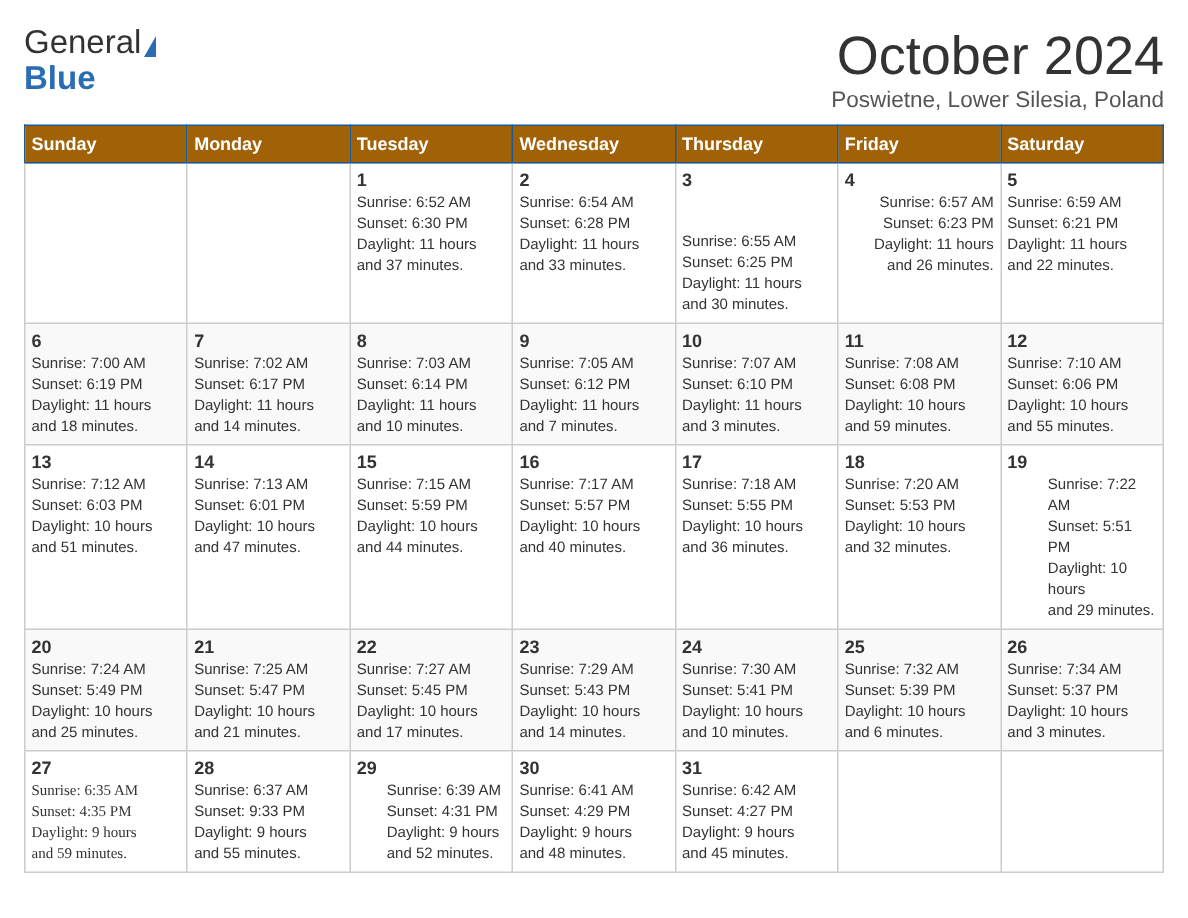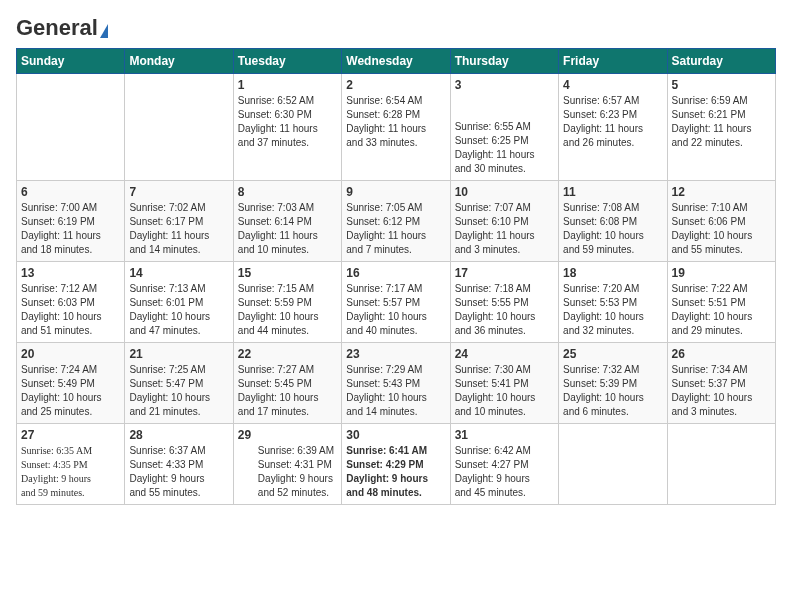--- a/index.html
+++ b/index.html
@@ -16,21 +16,21 @@
       align-items: flex-start;
       margin-bottom: 8px;
     }
     .logo {
       display: flex;
       flex-direction: column;
       line-height: 1.1;
     }
     .logo-general {
       font-size: 22px;
-      font-weight: bold;
+      font-weight: normal;
       color: #333;
     }
     .logo-blue {
       font-size: 22px;
       font-weight: bold;
       color: #2a6db5;
     }
     .logo-icon {
       display: inline-block;
       width: 0;
@@ -51,21 +51,21 @@
     .location-title {
       font-size: 15px;
       color: #555;
     }
     table {
       width: 100%;
       border-collapse: collapse;
       table-layout: fixed;
     }
     thead tr th {
-      background-color: #0f766e;
+      background-color: #a16207;
       color: #fff;
       font-size: 12px;
       padding: 5px 4px;
       text-align: left;
       border: 1px solid #1a5a9a;
     }
     tbody tr td {
       border: 1px solid #ccc;
       vertical-align: top;
       padding: 4px 4px;
@@ -93,20 +93,25 @@
     }
   </style>
 </head>
 <body>
 
 <div class="header-area">
   <div class="logo">
     <div>
       <span class="logo-general">General</span><span class="logo-icon"></span>
     </div>
+    <span class="logo-blue">Blue</span>
+  </div>
+  <div class="title-area">
+    <div class="month-title">October 2024</div>
+    <div class="location-title">Poswietne, Lower Silesia, Poland</div>
   </div>
 </div>
 
 <table>
   <thead>
     <tr>
     <th>Sunday</th>
         <th>Monday</th>
         <th>Tuesday</th>
         <th>Wednesday</th>
@@ -135,21 +140,21 @@
         </td>
         <td>
           <span class="day-number">3</span>
           <div class="day-info" style="white-space: pre-line; margin-top: 28px;">Sunrise: 6:55 AM
 Sunset: 6:25 PM
 Daylight: 11 hours
 and 30 minutes.</div>
         </td>
         <td>
           <span class="day-number">4</span>
-          <div class="day-info" style="white-space: pre-line;">Sunrise: 6:57 AM
+          <div class="day-info" style="white-space: pre-line; text-align: right;">Sunrise: 6:57 AM
 Sunset: 6:23 PM
 Daylight: 11 hours
 and 26 minutes.</div>
         </td>
         <td>
           <span class="day-number">5</span>
           <div class="day-info" style="white-space: pre-line;">Sunrise: 6:59 AM
 Sunset: 6:21 PM
 Daylight: 11 hours
 and 22 minutes.</div>
@@ -244,21 +249,21 @@
         </td>
         <td>
           <span class="day-number">18</span>
           <div class="day-info" style="white-space: pre-line;">Sunrise: 7:20 AM
 Sunset: 5:53 PM
 Daylight: 10 hours
 and 32 minutes.</div>
         </td>
         <td>
           <span class="day-number">19</span>
-          <div class="day-info" style="white-space: pre-line;">Sunrise: 7:22 AM
+          <div class="day-info" style="white-space: pre-line; margin-left: 27px;">Sunrise: 7:22 AM
 Sunset: 5:51 PM
 Daylight: 10 hours
 and 29 minutes.</div>
         </td>
       </tr>
       <tr>
         <td>
           <span class="day-number">20</span>
           <div class="day-info" style="white-space: pre-line;">Sunrise: 7:24 AM
 Sunset: 5:49 PM
@@ -312,34 +317,34 @@
         <td>
           <span class="day-number">27</span>
           <div class="day-info" style="white-space: pre-line; font-family: Liberation Serif, serif;">Sunrise: 6:35 AM
 Sunset: 4:35 PM
 Daylight: 9 hours
 and 59 minutes.</div>
         </td>
         <td>
           <span class="day-number">28</span>
           <div class="day-info" style="white-space: pre-line;">Sunrise: 6:37 AM
-Sunset: 4:33 PM
+Sunset: 9:33 PM
 Daylight: 9 hours
 and 55 minutes.</div>
         </td>
         <td>
           <span class="day-number">29</span>
           <div class="day-info" style="white-space: pre-line; margin-left: 20px;">Sunrise: 6:39 AM
 Sunset: 4:31 PM
 Daylight: 9 hours
 and 52 minutes.</div>
         </td>
         <td>
           <span class="day-number">30</span>
-          <div class="day-info" style="white-space: pre-line; font-weight: bold;">Sunrise: 6:41 AM
+          <div class="day-info" style="white-space: pre-line;">Sunrise: 6:41 AM
 Sunset: 4:29 PM
 Daylight: 9 hours
 and 48 minutes.</div>
         </td>
         <td>
           <span class="day-number">31</span>
           <div class="day-info" style="white-space: pre-line;">Sunrise: 6:42 AM
 Sunset: 4:27 PM
 Daylight: 9 hours
 and 45 minutes.</div>

